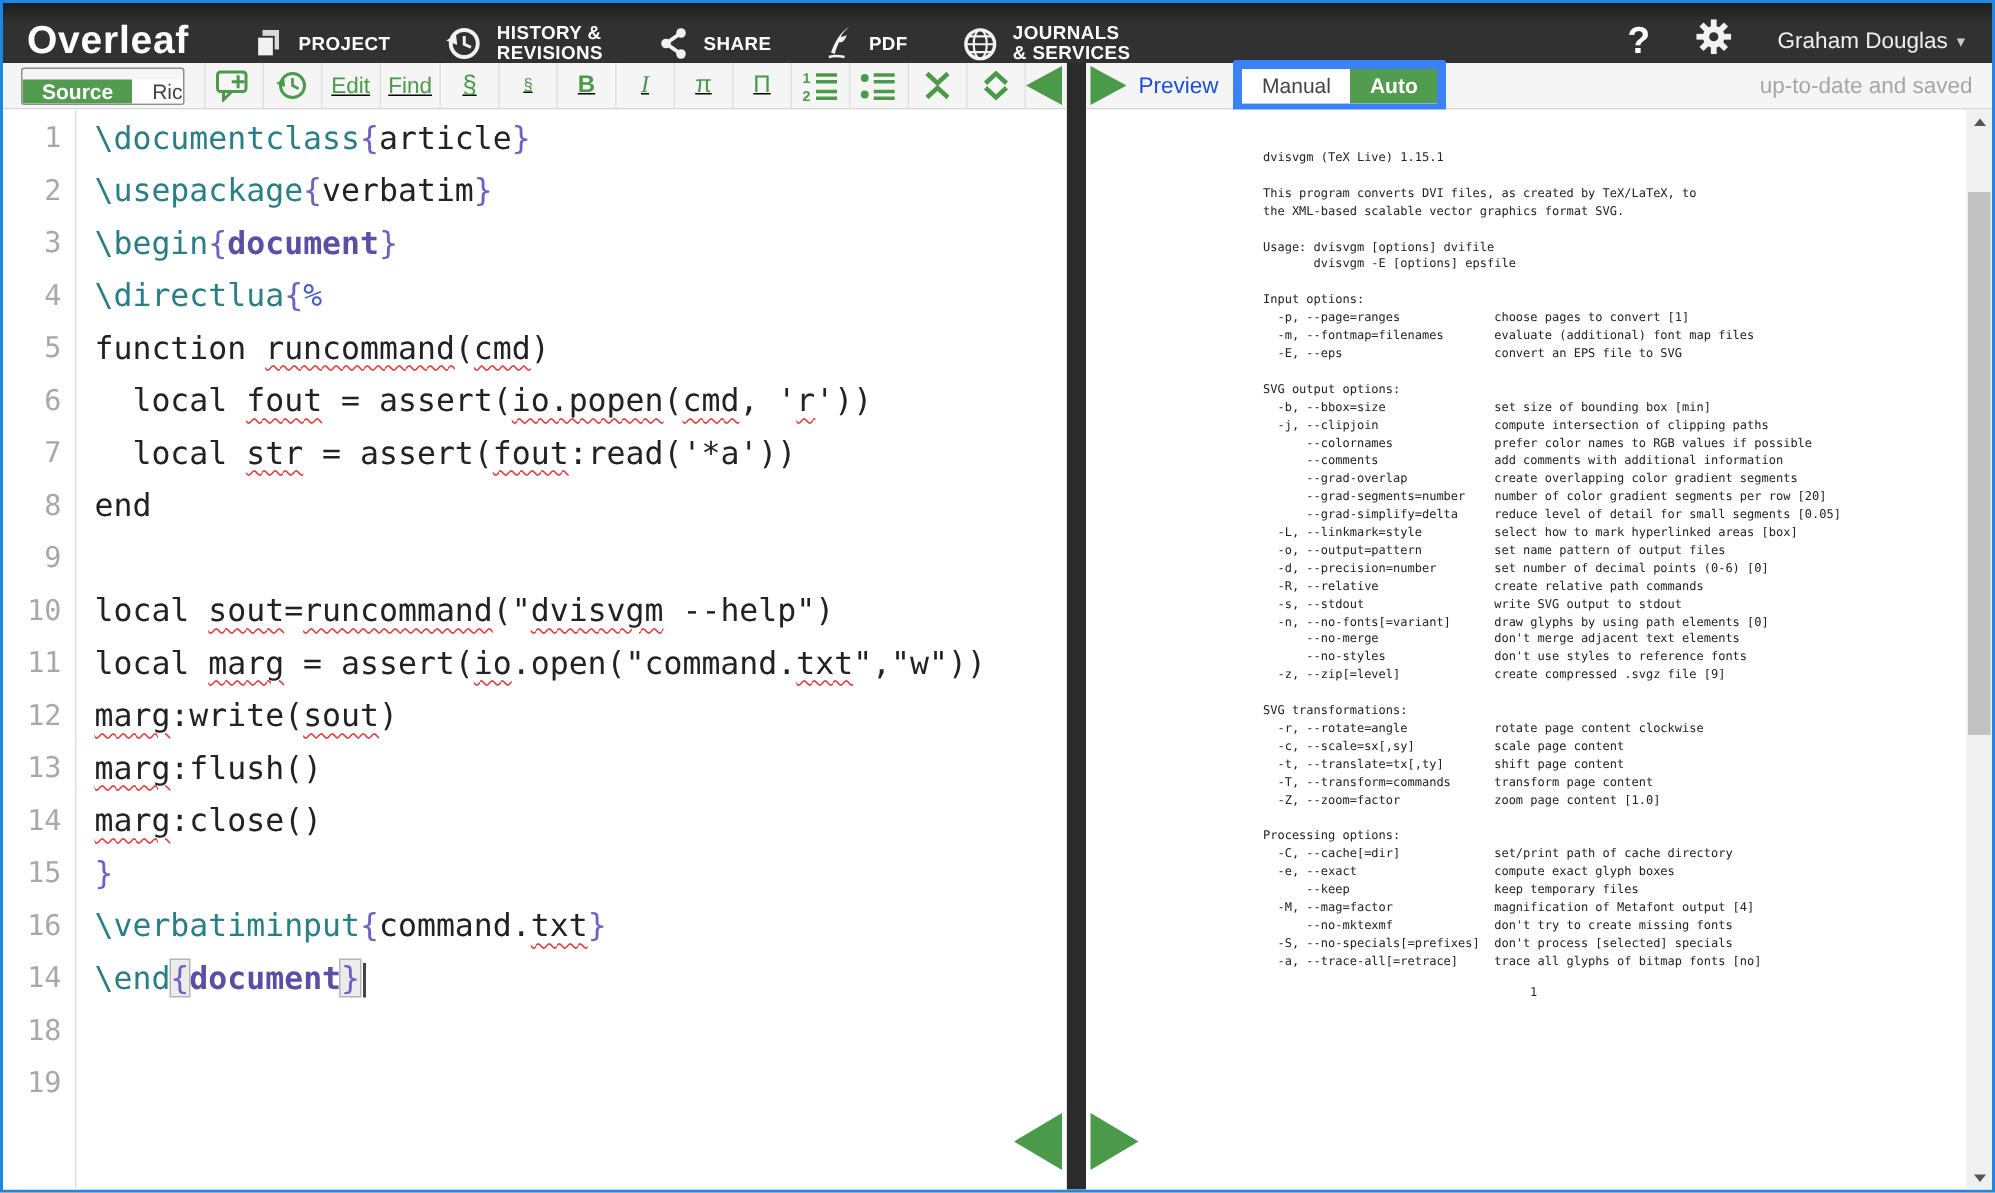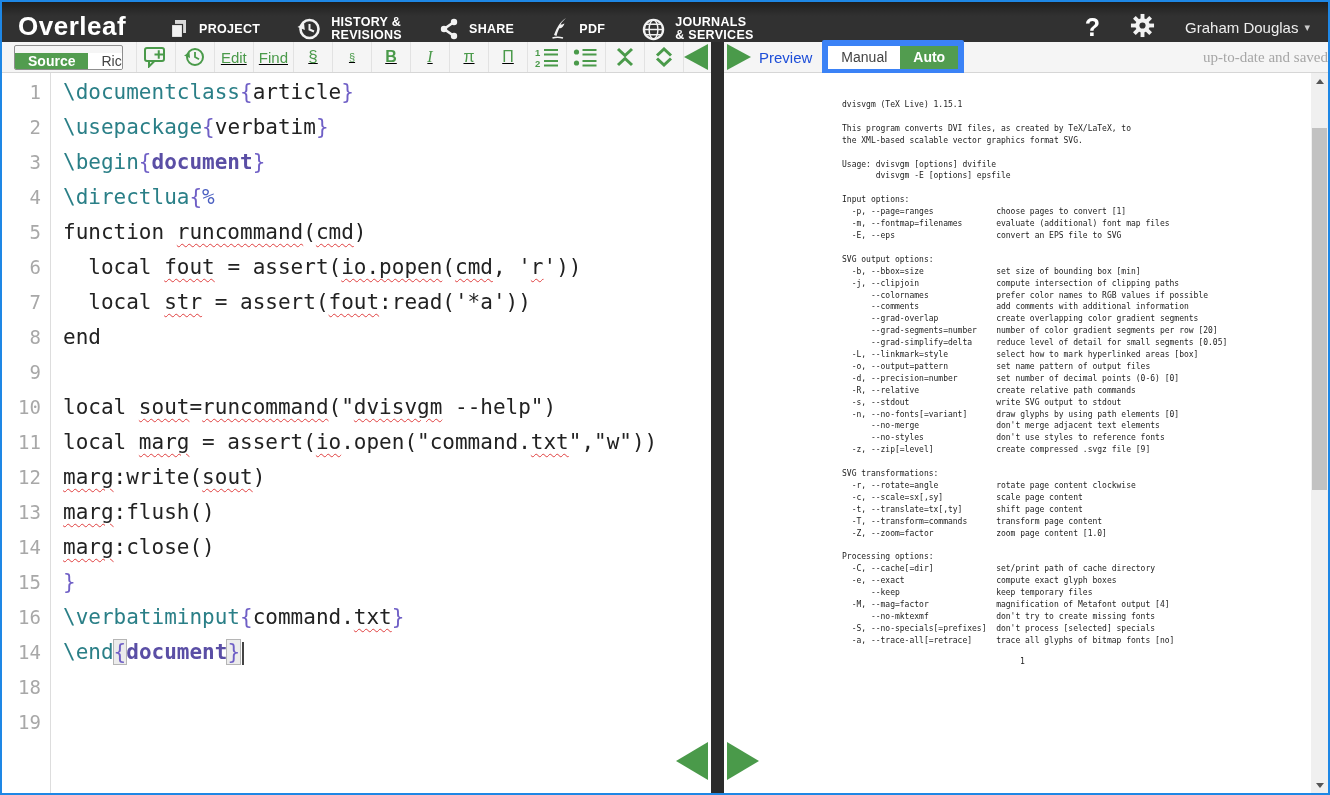--- a/index.html
+++ b/index.html
@@ -35,21 +35,21 @@
   .tbtn.sec-lg{font-size:17px;}
   .tbtn.sec-sm{font-size:11px;}
   .tbtn.b{font-weight:bold;font-size:16px;}
   .tbtn.i{font-style:italic;font-family:"Liberation Serif",serif;font-size:16px;}
   .tbtn.math{font-size:16px;}
   .tri-left{width:0;height:0;border-top:13px solid transparent;border-bottom:13px solid transparent;
     border-right:24px solid #4a9a4a;margin-left:auto;margin-right:3px;cursor:pointer;}
   .tri-right{width:0;height:0;border-top:13px solid transparent;border-bottom:13px solid transparent;
     border-left:24px solid #4a9a4a;margin-left:3px;cursor:pointer;}
   .preview-label{font-size:15px;color:#1d4ed8;margin-left:8px;}
-  .status{margin-left:auto;margin-right:0;color:#a6a6a6;font-size:15px;white-space:nowrap;font-family:Liberation Serif, serif;}
+  .status{margin-left:auto;margin-right:13px;color:#a6a6a6;font-size:15px;white-space:nowrap;}
   
   .code-wrap{flex:1;display:flex;overflow:hidden;font-family:"DejaVu Sans Mono","Liberation Mono",monospace;background:#fff;}
   .gutter{flex:0 0 48px;width:48px;border-right:1px solid #ddd;padding-top:2px;background:#fff;}
   .gutter .ln{height:35px;line-height:35px;text-align:right;padding-right:9px;color:#a8a8a8;font-size:19px;}
   .code{flex:1;padding:2px 0 0 12px;overflow:hidden;}
   .cl{height:35px;line-height:35px;font-size:21px;white-space:pre;color:#222;}
   .cmd{color:#2a7f87;}
   .brace{color:#6f5fc6;}
   .env{color:#5a4ea5;font-weight:bold;}
   .comment{color:#4a5fc1;font-style:italic;}

